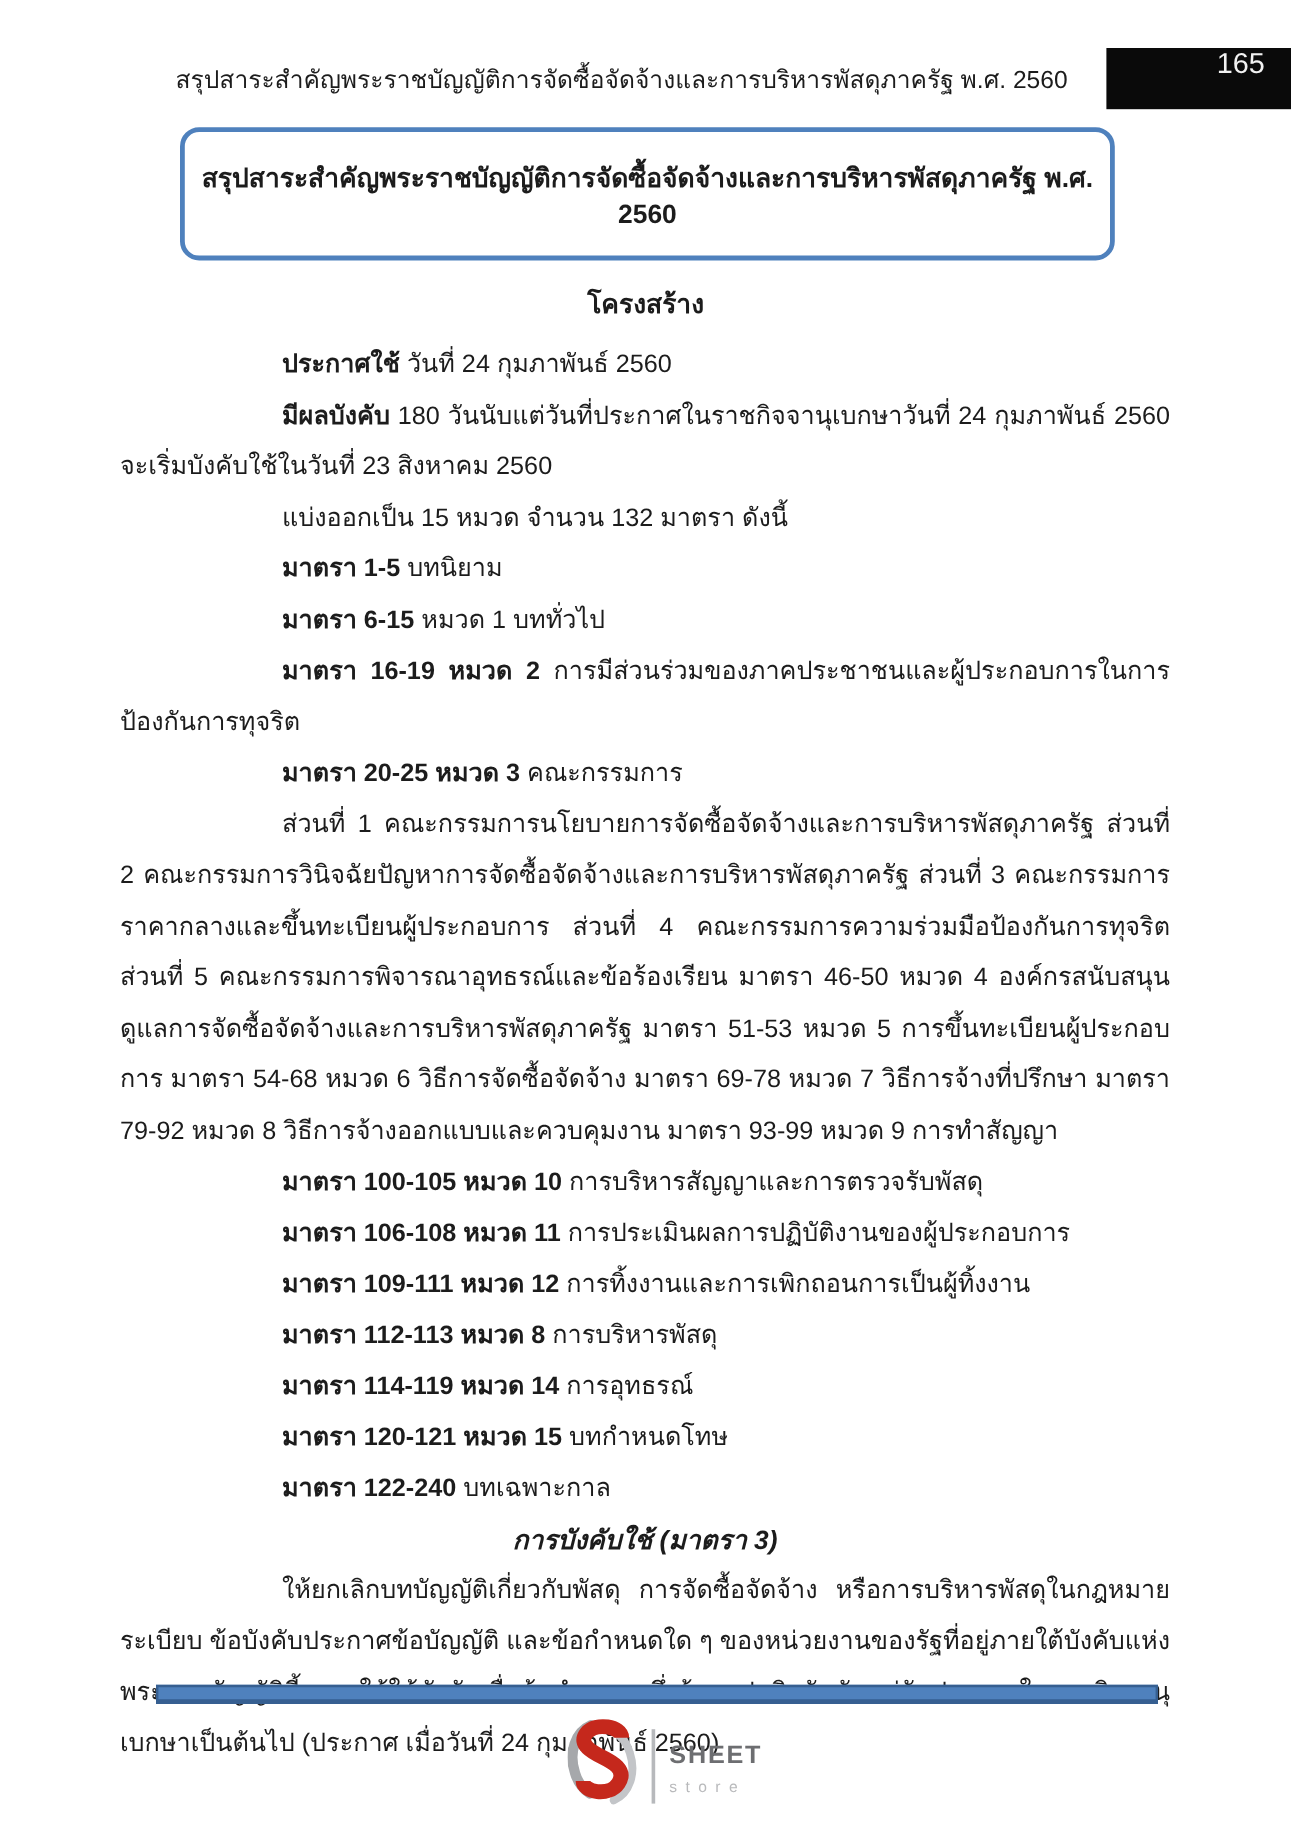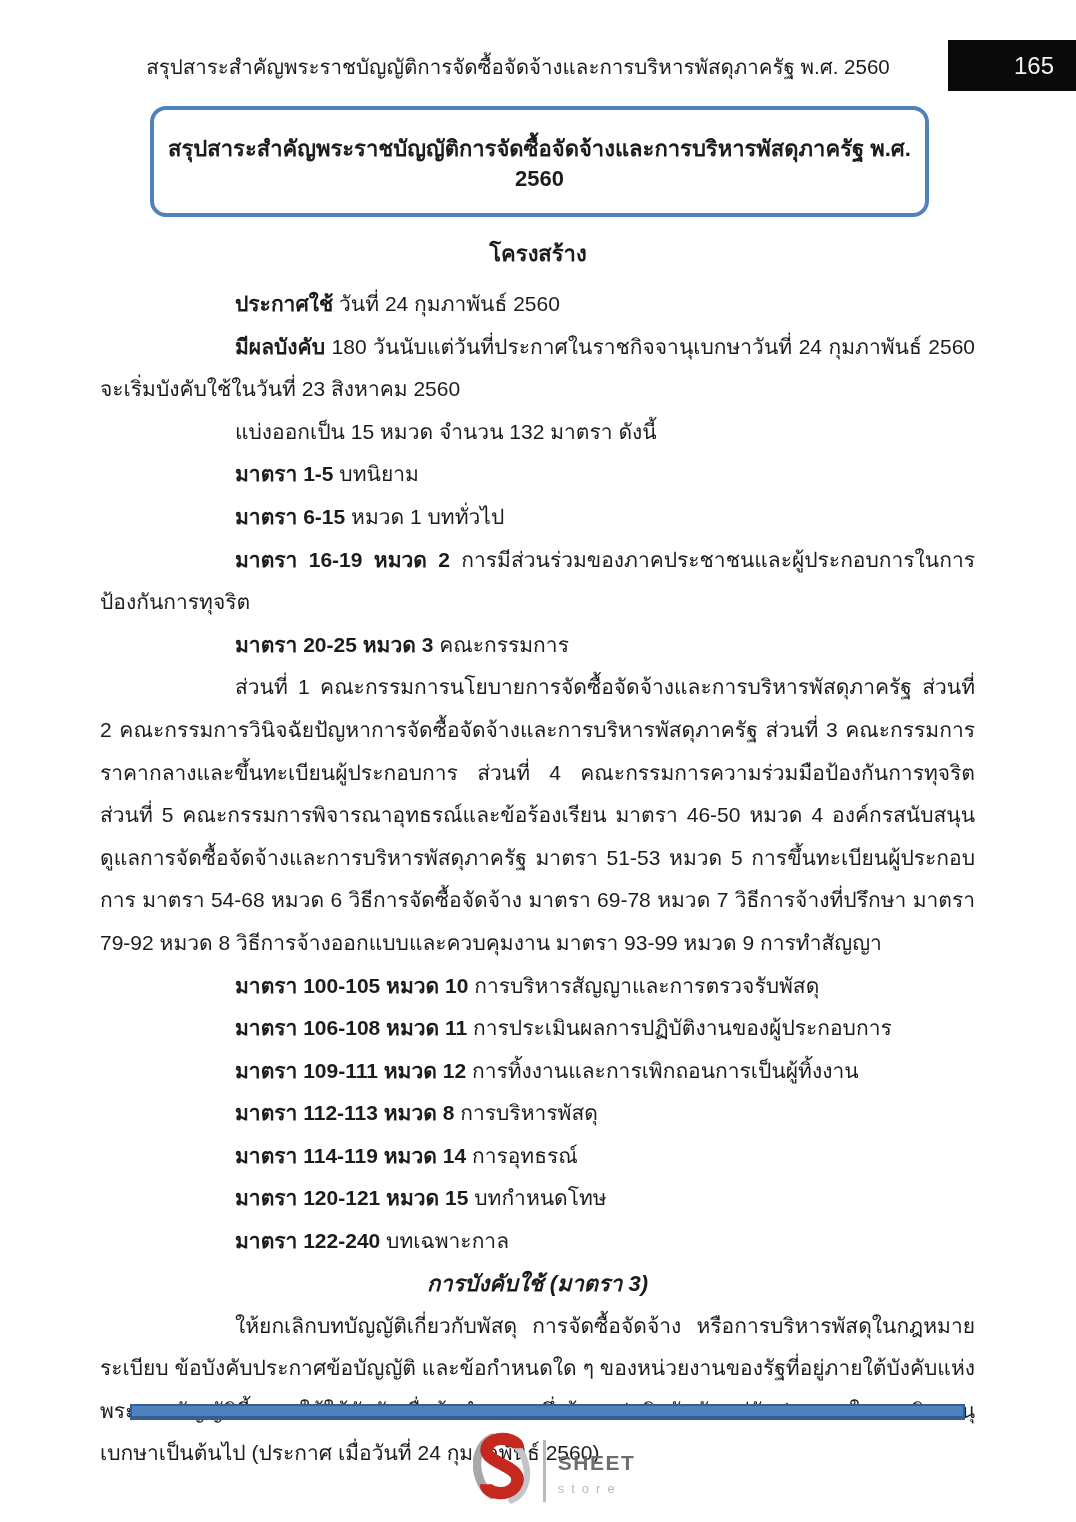--- a/index.html
+++ b/index.html
@@ -22,27 +22,26 @@
     margin: 0 140px 0 100px;
     padding-top: 52px;
     text-align: center;
     font-size: 20.5px;
     line-height: 30px;
   }
   .page-number-box {
     position: absolute;
     top: 40px;
     right: 0;
-    width: 128px;
+    width: 154px;
     height: 51px;
     background: #0a0a0a;
     color: #f2f2f2;
     font-size: 24px;
     display: flex;
-    align-items: center;
     justify-content: flex-end;
     padding-right: 22px;
     box-sizing: border-box;
   }
 
   
   .title-box {
     margin: 24px 0 0 150px;
     width: 779px;
     box-sizing: border-box;

